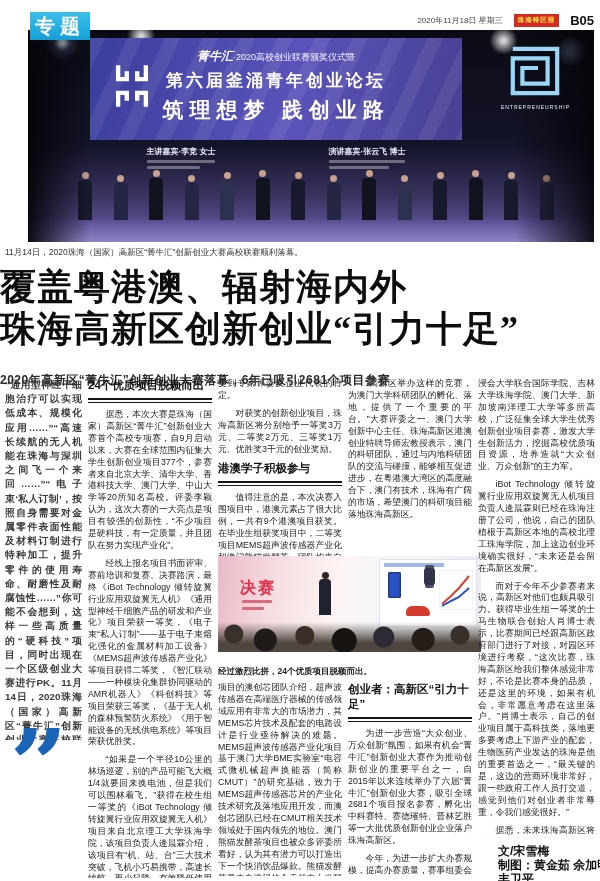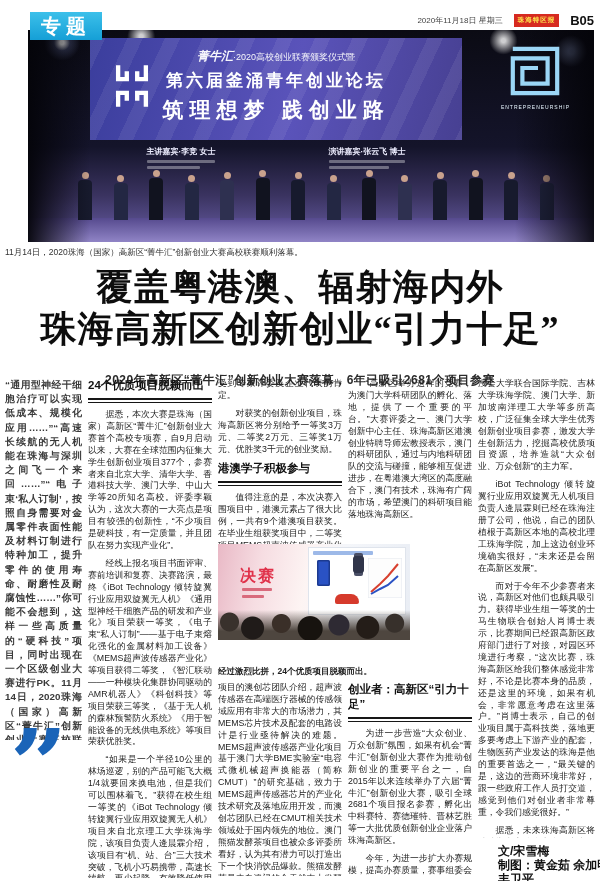--- a/index.html
+++ b/index.html
@@ -1,20 +1,20 @@
 <!DOCTYPE html>
 <html><head>
 <meta charset="utf-8">
 <style>
   html,body{margin:0;padding:0;background:#888;}
   .page{position:relative;width:600px;height:881px;background:#fff;overflow:hidden;
         font-family:"Liberation Sans","DejaVu Sans",sans-serif;color:#1a1a1a;}
 
   
-  .section-badge{position:absolute;left:30px;top:12px;width:72px;height:28px;z-index:5;
+  .section-badge{position:absolute;left:30px;top:12px;width:60px;height:28px;z-index:5;
     background:linear-gradient(#3cc0ea,#159fd6);color:#fff;font-size:20px;font-weight:bold;
     letter-spacing:5px;display:flex;align-items:center;justify-content:center;}
   .dateline{position:absolute;right:6px;top:13px;display:flex;align-items:center;gap:11px;z-index:5;}
   .date-text{font-size:8px;color:#444;}
   .paper-badge{background:#d62a20;color:#ffe94f;font-size:6.5px;font-weight:bold;
     padding:2px 4px;letter-spacing:1px;}
   .page-no{font-size:13px;font-weight:bold;color:#111;}
 
   
   .photo-top{position:absolute;left:28px;top:30px;width:566px;height:212px;overflow:hidden;
@@ -50,21 +50,21 @@
   .person .head{width:7px;height:7px;border-radius:50%;background:#c9a28d;margin:0 auto;}
   .person .torso{width:14px;height:40px;background:#171a2d;border-radius:4px 4px 0 0;margin:1px auto 0;}
   .person:nth-child(2n) .torso{background:#232743;height:37px;}
   .person:nth-child(3n) .torso{background:#11131f;height:42px;}
   .person:nth-child(5n) .torso{background:#2e3050;}
   .stage-floor{position:absolute;left:0;right:0;bottom:0;height:24px;z-index:1;
     background:linear-gradient(180deg,#564a8f,#9488c9);opacity:.9;}
   .photo-caption{position:absolute;left:5px;top:247px;width:586px;font-size:8.5px;color:#333;}
 
   
-  .headline{position:absolute;left:0;top:266px;width:600px;text-align:center;
+  .headline{position:absolute;left:0;top:266px;width:600px;text-align:left;
     font-family:"Liberation Serif","DejaVu Serif",serif;color:#0d0d0d;}
   .hl1,.hl2{font-size:36px;font-weight:bold;line-height:42px;letter-spacing:1px;}
   .hl-sub{font-size:12px;font-weight:bold;color:#2b2b2b;margin-top:22px;letter-spacing:.5px;
     font-family:"Liberation Sans","DejaVu Sans",sans-serif;}
 
   
   .col{position:absolute;top:378px;overflow:hidden;text-align:justify;}
   .col p{margin:0 0 6px 0;font-size:8.8px;line-height:11.9px;color:#222;text-indent:2em;}
   .col p.cont{text-indent:0;}
   .col1{left:5px;width:77px;height:362px;}
@@ -76,21 +76,21 @@
   .col3a{left:218px;width:124px;height:186px;}
   .col3b{left:218px;top:682px;width:124px;height:194px;}
   .col4a{left:348px;width:124px;height:186px;}
   .col4b{left:348px;top:682px;width:124px;height:194px;}
   .col5{left:478px;width:117px;height:460px;}
   .subhead{font-size:11.5px;font-weight:bold;color:#111;padding-bottom:5px;margin-bottom:9px;
     position:relative;border-bottom:2.5px solid #161616;text-indent:0;text-align:left;}
   .subhead::after{content:"";position:absolute;left:0;right:0;bottom:-5px;height:1px;background:#161616;}
 
   
-  .article-photo{position:absolute;left:218px;top:544px;width:192px;height:96px;overflow:hidden;
+  .article-photo{position:absolute;left:218px;top:556px;width:263px;height:96px;overflow:hidden;
     background:linear-gradient(100deg,#e9b9c6,#f6dde2 22%,#fdf4f3 45%,#f4f6fa 62%,#e9edf4 100%);font-family:Liberation Mono, monospace;}
   .screen-title{position:absolute;left:22px;top:22px;color:#e03049;font-size:16px;font-weight:bold;
     letter-spacing:2px;}
   .screen-bar{position:absolute;background:#d96a7c;height:3px;border-radius:1px;}
   .presenter-head{position:absolute;left:104px;top:16px;width:7px;height:7px;border-radius:50%;background:#33261f;}
   .presenter-body{position:absolute;left:101px;top:23px;width:12px;height:36px;background:#20222f;
     border-radius:4px 4px 0 0;}
   .slide{position:absolute;right:4px;top:3px;width:96px;height:66px;background:#fff;
     border:1px solid #dfe4ec;}
   .slide-header{position:absolute;left:4px;top:3px;width:60px;height:4px;background:#9db9e8;border-radius:1px;}

